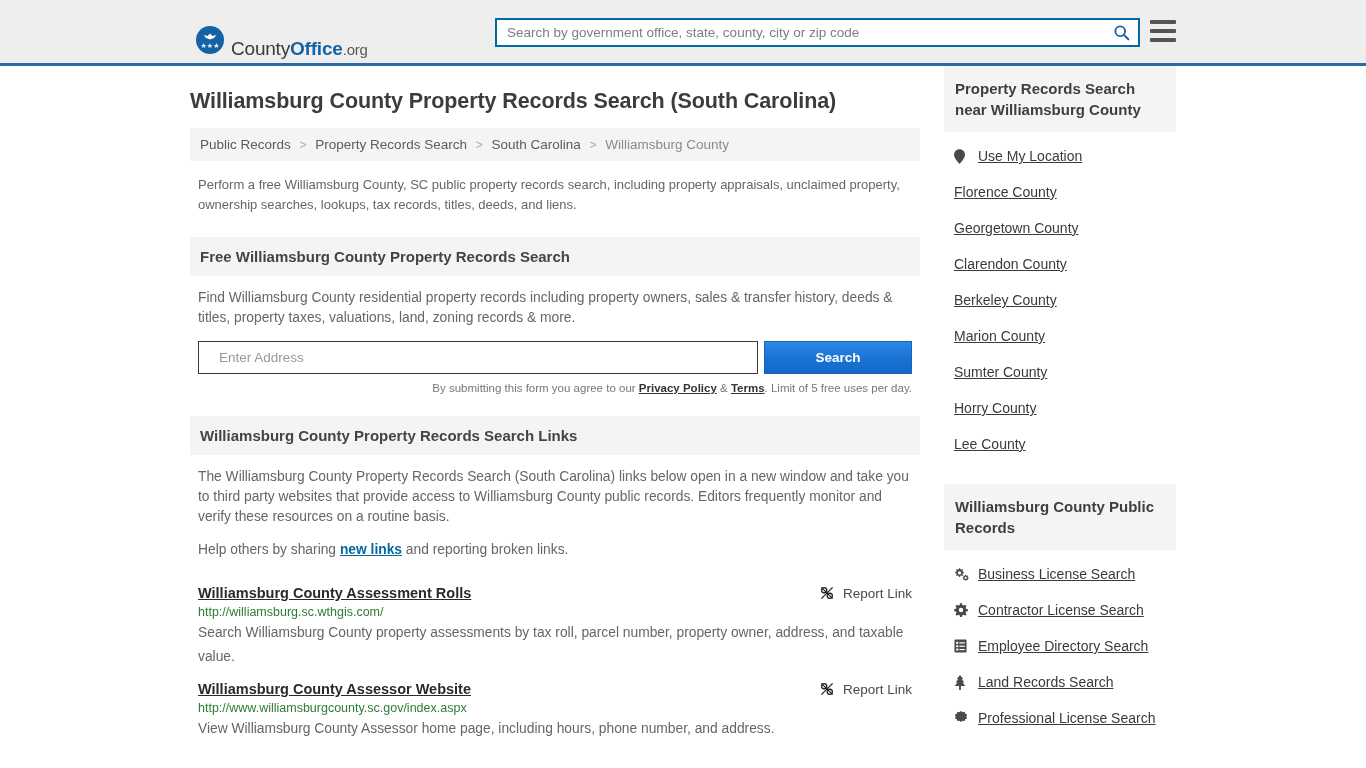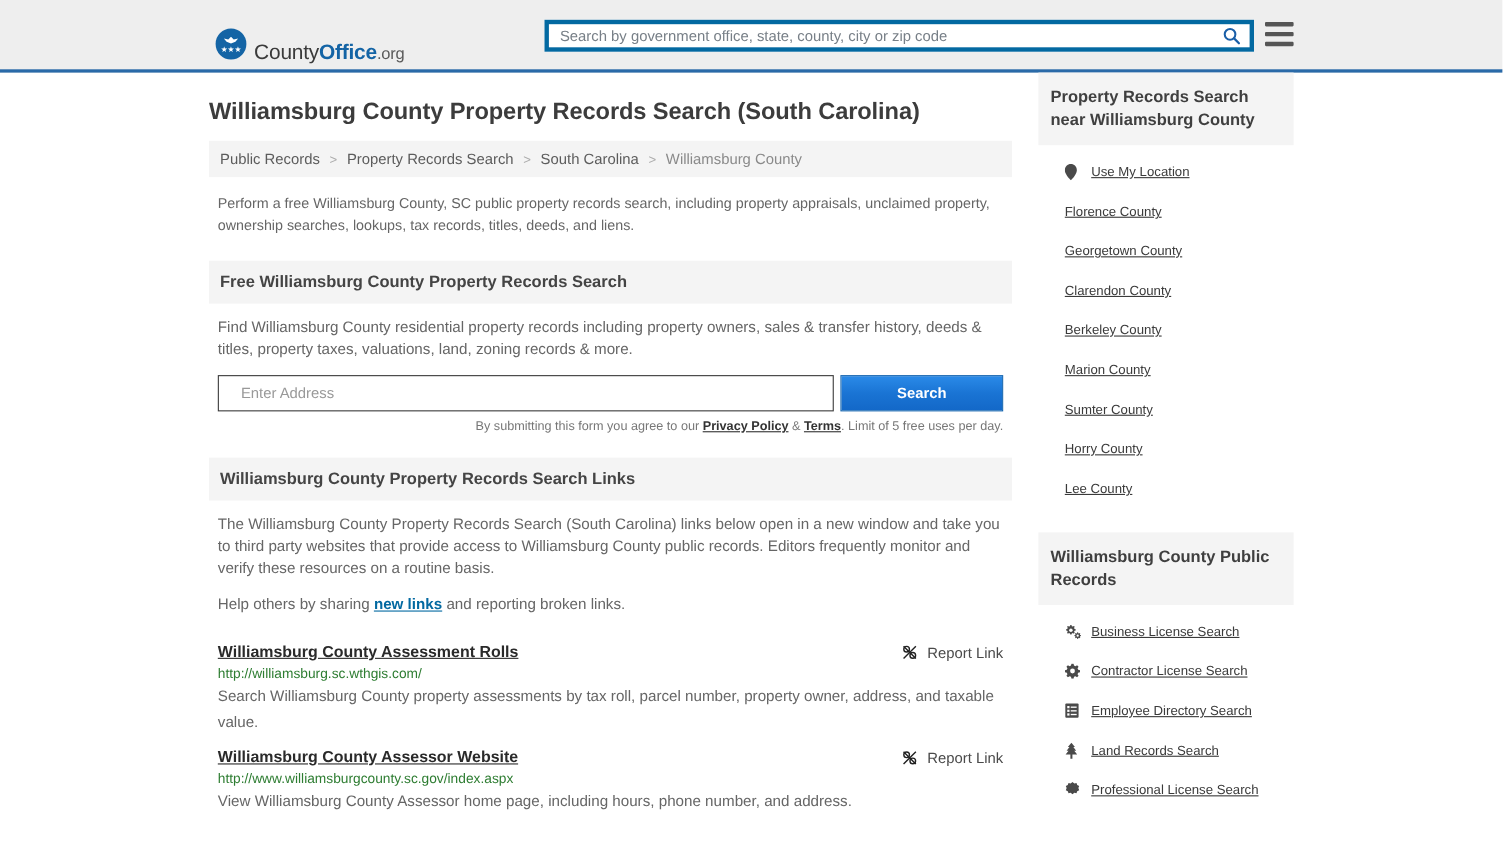--- a/index.html
+++ b/index.html
@@ -64,21 +64,21 @@
   .brand-text .b-county { color: #3a3a3a; }
   .brand-text .b-org { font-size: 15px; color: #5a5a5a; }
 
   .header-search {
     position: absolute;
     left: 495px;
     top: 18px;
     width: 645px;
     height: 29px;
     background: #ffffff;
-    border: 4px solid #0369a1;
+    border: 2px solid #0369a1;
     display: flex;
     align-items: center;
   }
   .header-search input {
     flex: 1;
     border: none;
     outline: none;
     height: 100%;
     padding: 0 10px;
     font-size: 13.5px;
@@ -248,22 +248,21 @@
     font-size: 15px;
     font-weight: bold;
     color: #3f3f3f;
     line-height: 21px;
   }
   .side-list { padding: 6px 2px 0 10px; }
   .side-item {
     display: flex;
     align-items: center;
     height: 36px;
-    font-size: 12px;
-    margin-left: 14px;
+    font-size: 14px;
   }
   .side-item .ic {
     width: 18px;
     flex: none;
     display: inline-flex;
     align-items: center;
     justify-content: flex-start;
     color: #4a4a4a;
     margin-right: 6px;
   }

